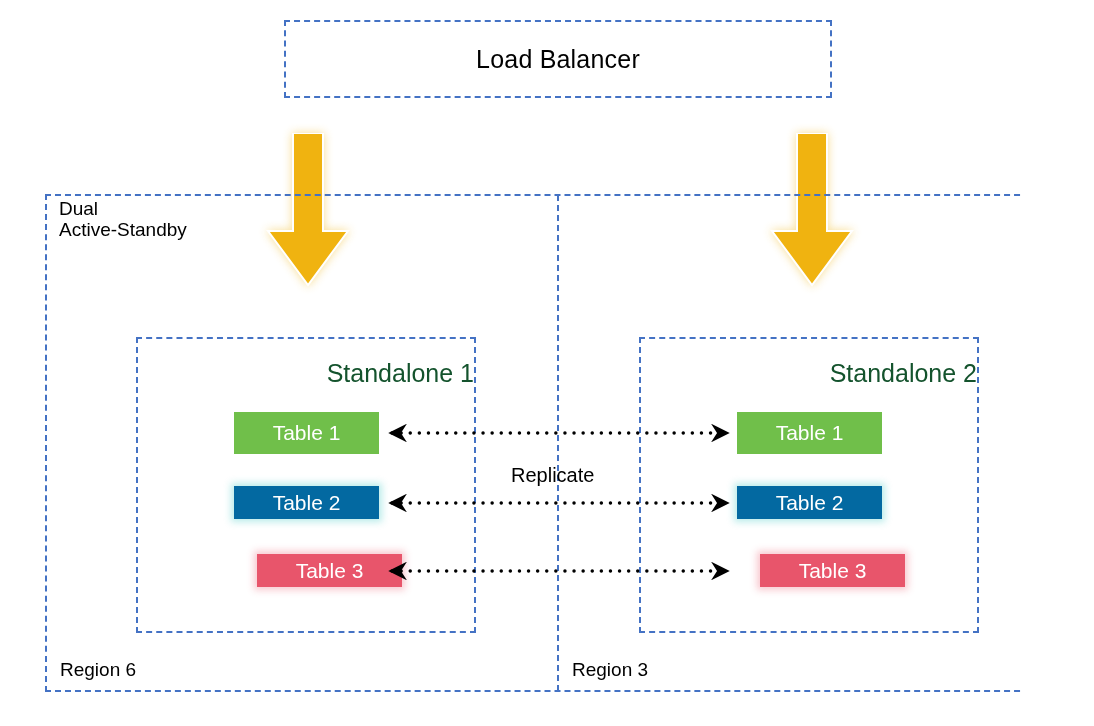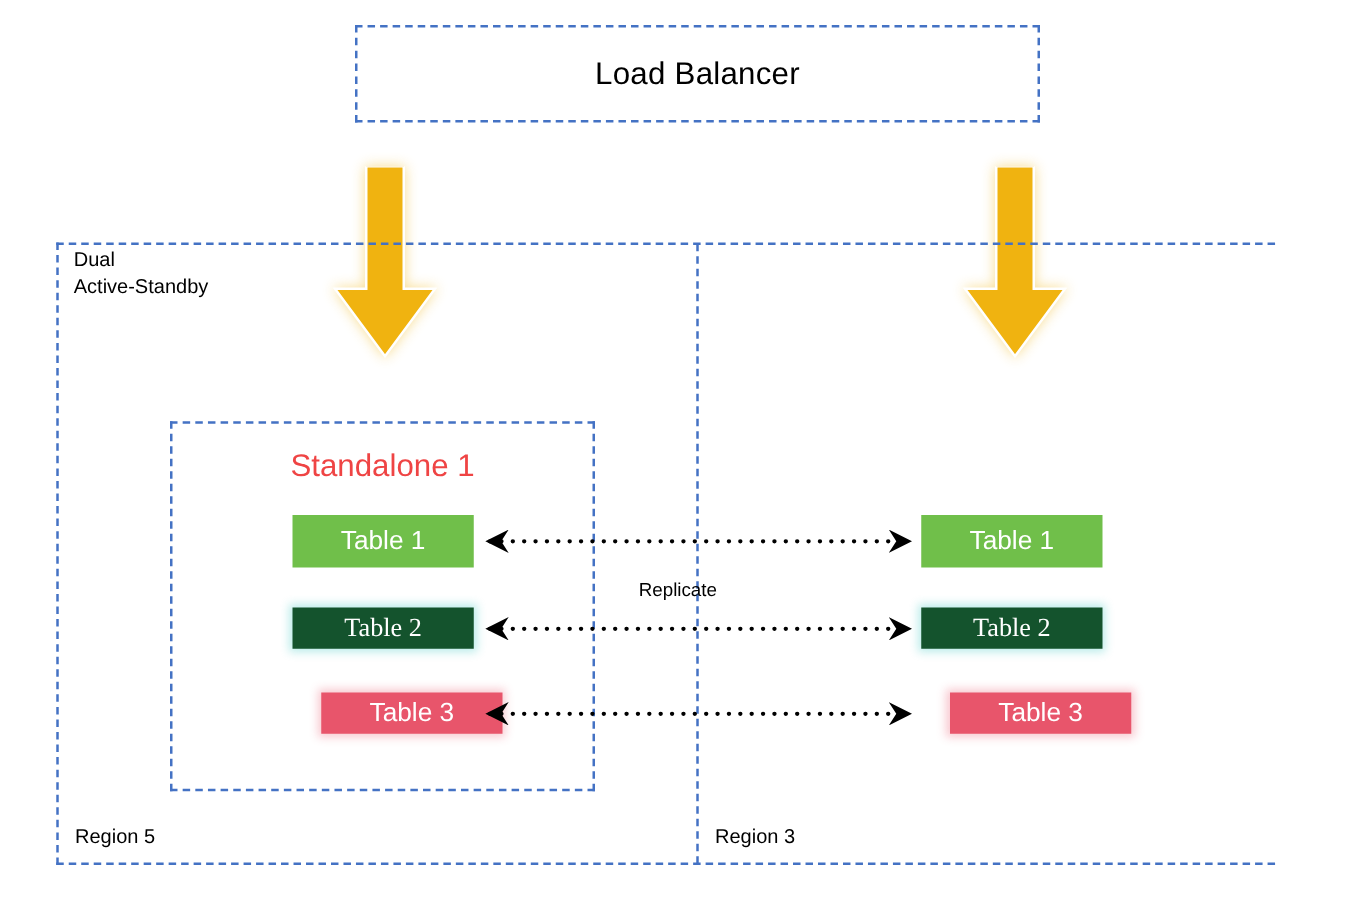--- a/index.html
+++ b/index.html
@@ -45,21 +45,21 @@
 
   
   #dual-region {
     left: 45px;
     top: 194px;
     width: 1025px;
     height: 498px;
   }
   .region-note {
     position: absolute;
-    font-size: 16px;
+    font-size: 19px;
     line-height: 21px;
     color: #000;
     white-space: pre;
   }
   #dual-label {
     left: 59px;
     top: 198px;
   }
   #region1-label {
     left: 60px;
@@ -90,43 +90,42 @@
   #standalone-2 {
     left: 639px;
     top: 337px;
     width: 340px;
     height: 296px;
   }
   .standalone-title {
     position: absolute;
     width: 100%;
     top: 20px;
-    text-align: center;
+    text-align: right;
     font-size: 25px;
-    color: #ef4444;
+    color: #14532d;
   }
 
   
   .table-chip {
     position: absolute;
     display: flex;
     align-items: center;
     justify-content: center;
     color: #ffffff;
     font-size: 21px;
     box-sizing: border-box;
   }
   .chip-green {
     background: #70BF4A;
     text-align: right;
   }
   .chip-teal {
-    background: #14532d;
+    background: #0369a1;
     box-shadow: 0 0 7px 3px rgba(43,196,190,0.32);
-    font-family: Liberation Serif, serif;
   }
   .chip-red {
     background: #E8556B;
     box-shadow: 0 0 7px 3px rgba(232,85,107,0.32);
     margin-left: 23px;
   }
 
   
   #l-table-1 { left: 234px; top: 412px; width: 145px; height: 42px; }
   #l-table-2 { left: 234px; top: 486px; width: 145px; height: 33px; }
@@ -143,21 +142,21 @@
     top: 0;
     width: 1094px;
     height: 726px;
     pointer-events: none;
   }
 
   #replicate-label {
     position: absolute;
     left: 511px;
     top: 464px;
-    font-size: 15px;
+    font-size: 20px;
     color: #000;
     white-space: nowrap;
   }
 
   
   .down-arrow {
     position: absolute;
     width: 92px;
     height: 155px;
     filter: drop-shadow(0 0 5px rgba(240,179,16,0.45));
@@ -180,27 +179,30 @@
   <svg id="arrow-right" class="down-arrow" viewBox="0 0 92 155">
     <polygon points="31,0 61,0 61,98 86,98 46,152 6,98 31,98" fill="#F0B310" stroke="#FFFFFF" stroke-width="2"></polygon>
   </svg>
 
   <div id="dual-region" class="dashed-box"></div>
   <div id="region-divider"></div>
 
   <div id="dual-label" class="region-note">Dual
 Active-Standby</div>
 
-  <div id="region1-label" class="region-note">Region 5</div>
+  <div id="region1-label" class="region-note">Region 6</div>
   <div id="region2-label" class="region-note">Region 3</div>
 
   <div id="standalone-1" class="dashed-box">
     <div class="standalone-title">Standalone 1</div>
   </div>
 
+  <div id="standalone-2" class="dashed-box">
+    <div class="standalone-title">Standalone 2</div>
+  </div>
 
   <div id="l-table-1" class="table-chip chip-green">Table 1</div>
   <div id="l-table-2" class="table-chip chip-teal">Table 2</div>
   <div id="l-table-3" class="table-chip chip-red">Table 3</div>
 
   <div id="r-table-1" class="table-chip chip-green">Table 1</div>
   <div id="r-table-2" class="table-chip chip-teal">Table 2</div>
   <div id="r-table-3" class="table-chip chip-red">Table 3</div>
 
   <svg id="arrows-layer">

